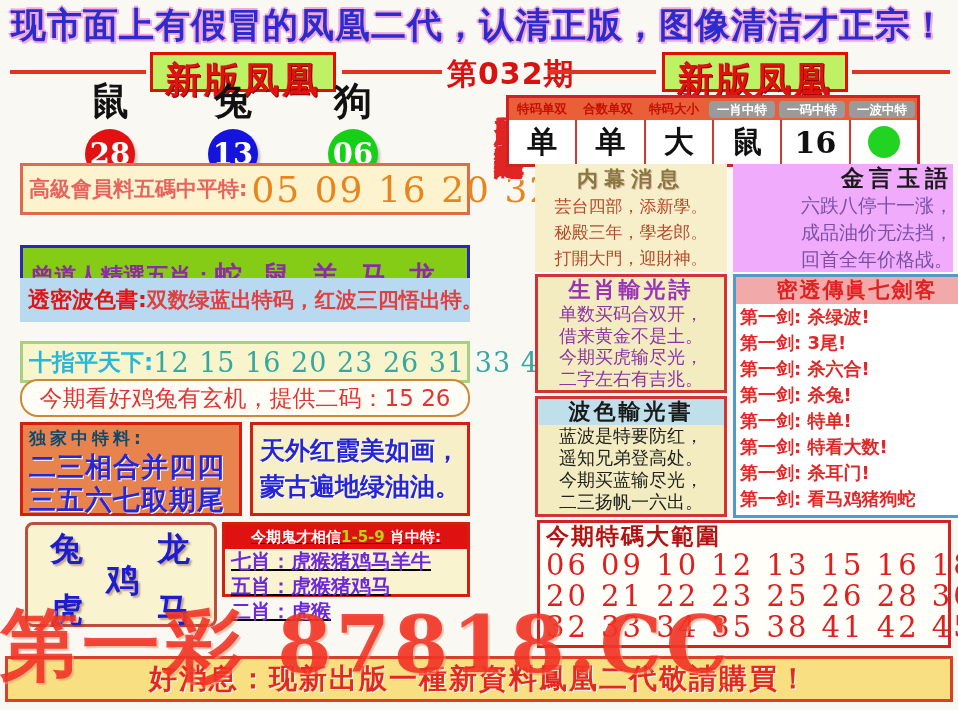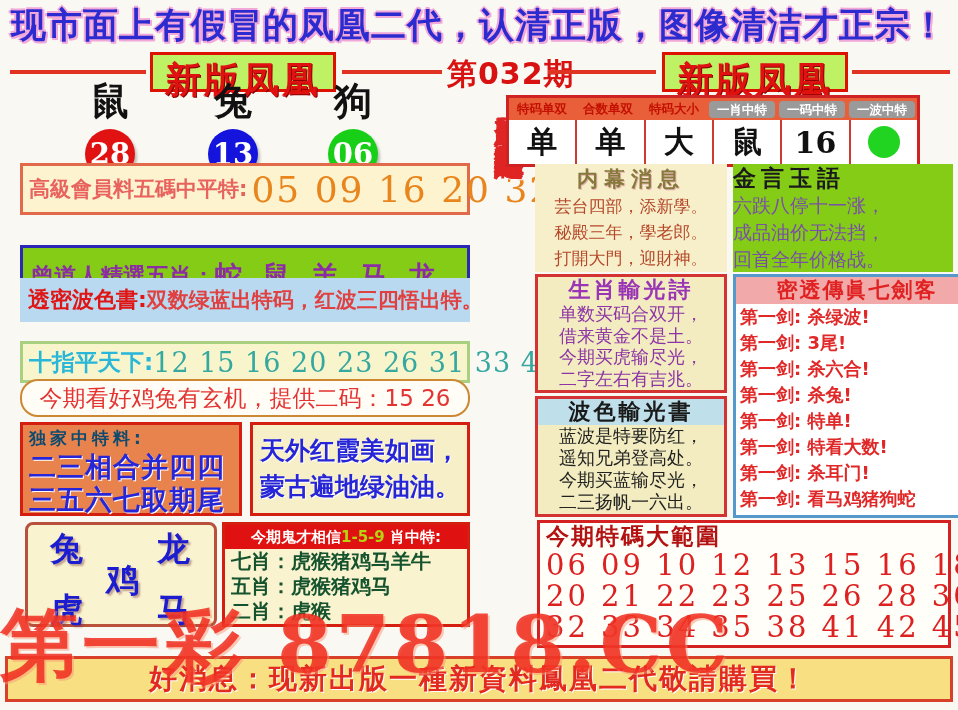--- a/index.html
+++ b/index.html
@@ -43,24 +43,24 @@
   .erma-box{left:20px;top:379px;width:450px;height:38px;background:#fffdf5;border:2px solid #cc8833;border-radius:18px;
     text-align:center;line-height:34px;color:#e33333;font-size:23px;white-space:nowrap;}
   .dujia-box{left:20px;top:422px;width:222px;height:94px;background:#e8834e;border:3px solid #d41f10;padding:2px 6px;}
   .dujia-title{color:#0c4a6e;font-size:17px;font-weight:bold;letter-spacing:4px;}
   .dujia-line{color:#2626d8;font-size:27px;font-weight:bold;letter-spacing:1px;line-height:33px;text-shadow:1px 1px 0 #fff;white-space:nowrap;}
   .poem7-box{left:250px;top:422px;width:220px;height:94px;background:#f6efc8;border:3px solid #d41f10;
     display:flex;flex-direction:column;justify-content:center;align-items:center;}
   .poem7-line{color:#2626d8;font-size:25px;font-weight:bold;line-height:36px;text-shadow:1px 1px 0 #fff;white-space:nowrap;}
   .scatter-box{left:25px;top:522px;width:192px;height:105px;background:#faf3d0;border:3px solid #b8503c;border-radius:8px;}
   .scatter{position:absolute;color:#1d1dd0;font-size:33px;font-weight:bold;text-shadow:2px 2px 2px rgba(120,60,60,.45);}
-  .xiao-box{left:222px;top:522px;width:248px;height:105px;border:3px solid #d41f10;background:#faf3d0;}
+  .xiao-box{left:222px;top:522px;width:248px;height:75px;border:3px solid #d41f10;background:#faf3d0;text-decoration:underline;}
   .xiao-header{background:#e01111;color:#fff;font-size:15px;font-weight:bold;height:24px;line-height:24px;text-align:center;white-space:nowrap;}
   .xiao-mid{color:#b6d410;}
-  .xiao-row{color:#14532d;font-size:20px;font-weight:bold;line-height:25px;padding-left:6px;white-space:nowrap;}
+  .xiao-row{color:#6d28d9;font-size:20px;font-weight:bold;line-height:25px;padding-left:6px;white-space:nowrap;}
 
   
   .v-slogan{left:483px;top:93px;height:562px;writing-mode:vertical-rl;color:#e02525;font-size:30px;font-weight:bold;
     letter-spacing:0px;line-height:52px;text-shadow:1px 1px 0 #fff;}
 
   
   .rtable{left:506px;top:95px;width:414px;border:3px solid #cf2222;background:#e85f3a;}
   .rt-head{display:flex;height:22px;align-items:center;}
   .rt-head .hc{flex:1;text-align:center;font-size:12.5px;font-weight:bold;color:#c41000;white-space:nowrap;}
   .rt-head .hc.pill{background:#9a9a9a;color:#fff;border-radius:4px;margin:0 2px;line-height:17px;}
@@ -75,21 +75,21 @@
   .neimu-title{color:#857a3c;font-size:21px;font-weight:bold;letter-spacing:6px;text-shadow:1px 1px 0 #e8b0b0;}
   .neimu-line{color:#b5482a;font-size:17px;line-height:26px;font-family:"DejaVu Serif",serif;white-space:nowrap;}
   .shengxiao-box{left:535px;top:274px;width:192px;height:119px;background:#f2ecc0;border:3px solid #d43333;text-align:center;}
   .shengxiao-title{color:#9a35b5;font-size:22px;font-weight:bold;letter-spacing:3px;line-height:26px;}
   .shengxiao-line{color:#8d35a5;font-size:18px;line-height:21.5px;font-family:"DejaVu Serif",serif;white-space:nowrap;}
   .boshu-box{left:535px;top:396px;width:192px;height:121px;border:3px solid #d43333;background:#f2ecc0;text-align:center;}
   .boshu-title{background:#bfe0ea;color:#1a1a1a;font-size:22px;font-weight:bold;letter-spacing:3px;line-height:26px;}
   .boshu-line{color:#222;font-size:18px;line-height:22px;font-family:"DejaVu Serif",serif;white-space:nowrap;}
 
   
-  .jinyan-box{left:733px;top:164px;width:220px;height:108px;background:#84cc16;text-align:left;}
+  .jinyan-box{left:733px;top:164px;width:220px;height:108px;background:#f0abfc;text-align:right;}
   .jinyan-title{color:#1a1a1a;font-size:23px;font-weight:bold;letter-spacing:5px;line-height:28px;}
   .jinyan-line{color:#7a4fa8;font-size:19px;line-height:27px;font-family:"DejaVu Serif",serif;white-space:nowrap;}
   .qijian-box{left:733px;top:274px;width:248px;height:244px;border:3px solid #5599cc;background:#fff;}
   .qijian-title{background:#f2a9a9;color:#e02222;font-size:21px;font-weight:bold;text-align:center;letter-spacing:2px;line-height:27px;white-space:nowrap;}
   .qijian-row{color:#e02828;font-size:18px;font-weight:bold;line-height:26px;padding-left:4px;white-space:nowrap;}
 
   
   .range-box{left:537px;top:520px;width:414px;height:128px;background:#fffef8;border:3px solid #d42222;padding:0 6px;}
   .range-title{color:#b21212;font-size:23px;font-weight:bold;letter-spacing:2px;line-height:27px;}
   .range-row{color:#dd2020;font-size:29px;line-height:31px;font-family:"DejaVu Serif",serif;letter-spacing:3px;white-space:nowrap;}

